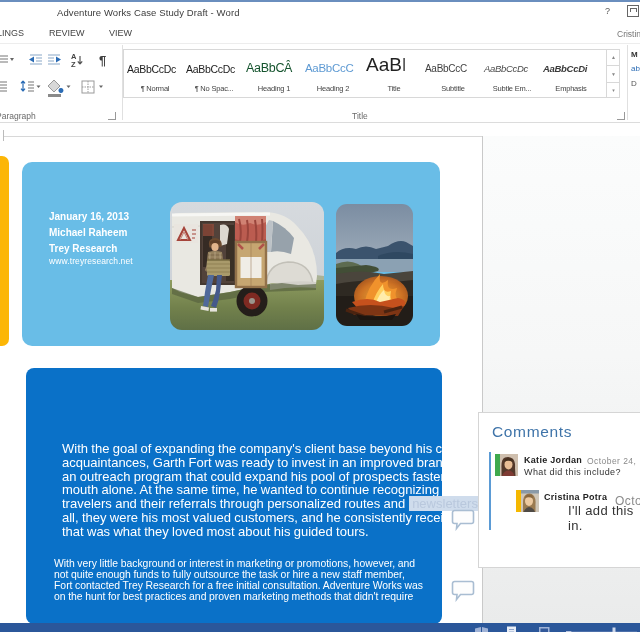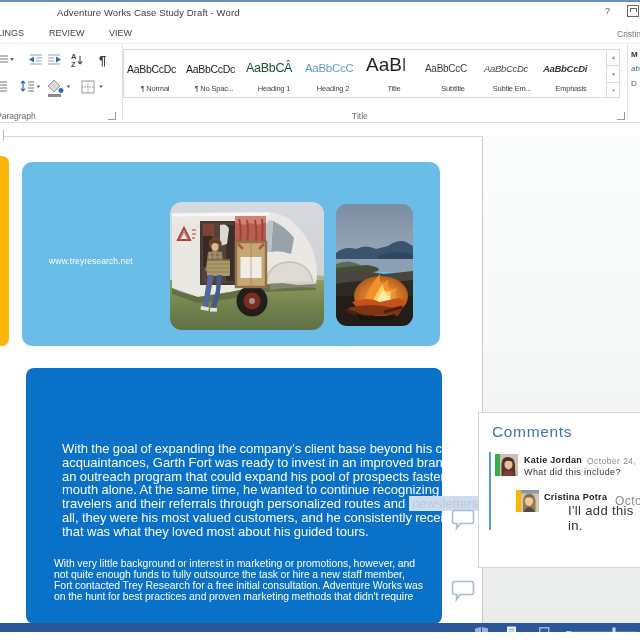--- a/index.html
+++ b/index.html
@@ -110,20 +110,21 @@
 
   <div class="abs" style="left:483px;top:136px;width:157px;height:487px;background:linear-gradient(180deg,#fbfcfc 0%,#f6f7f7 45%,#eaebeb 100%);"></div>
 
   <div class="abs" style="left:3px;top:136px;width:480px;height:1px;background:#d8d8d8;"></div>
   <div class="abs" style="left:482px;top:136px;width:1px;height:487px;background:#c9c9c9;"></div>
   <div class="abs" style="left:3px;top:130px;width:1px;height:11px;background:#bbb;"></div>
 
   <div class="abs" style="left:-8px;top:156px;width:17px;height:190px;background:#fcb606;border-radius:0 7px 7px 0;"></div>
 
   <div class="abs" style="left:22px;top:162px;width:418px;height:184px;background:#69bde7;border-radius:10px;"></div>
+  <div class="abs" style="left:49px;top:209px;font-size:10px;font-weight:bold;color:#fff;line-height:16.2px;">January 16, 2013<br>Michael Raheem<br>Trey Research</div>
   <div class="abs" style="left:49px;top:256px;font-size:8.5px;color:#fff;letter-spacing:0.1px;">www.treyresearch.net</div>
 
   <div id="photo-van" class="abs" style="left:170px;top:202px;width:154px;height:128px;border-radius:12px;overflow:hidden;">
     <svg width="154" height="128" viewBox="0 0 154 128" style="filter:blur(0.4px);">
       <defs>
         <linearGradient id="sky1" x1="0" y1="0" x2="0" y2="1">
           <stop offset="0" stop-color="#d6dade"></stop>
             <stop offset="1" stop-color="#c9ced4"></stop>
         </linearGradient>
         <linearGradient id="grass1" x1="0" y1="0" x2="0" y2="1">

